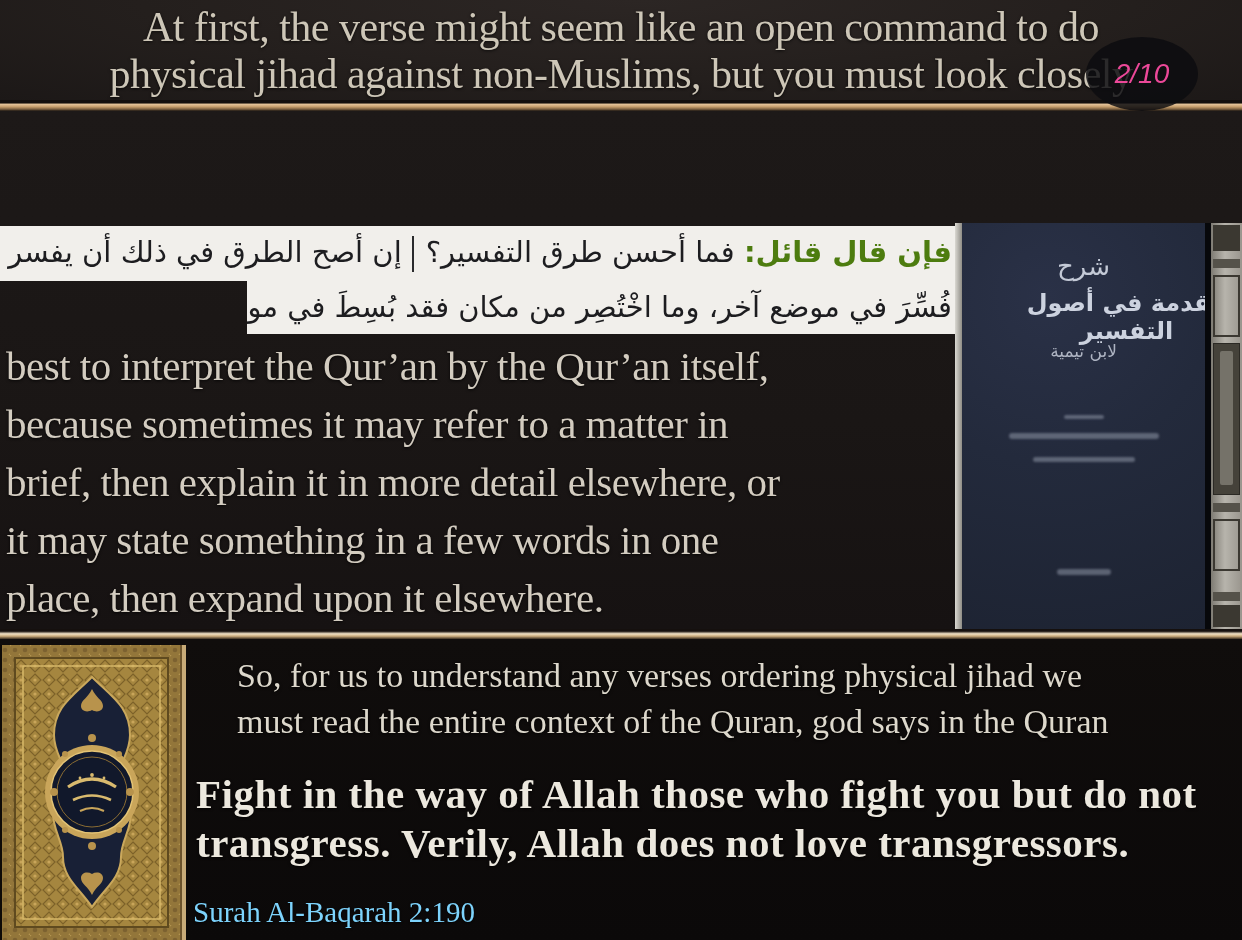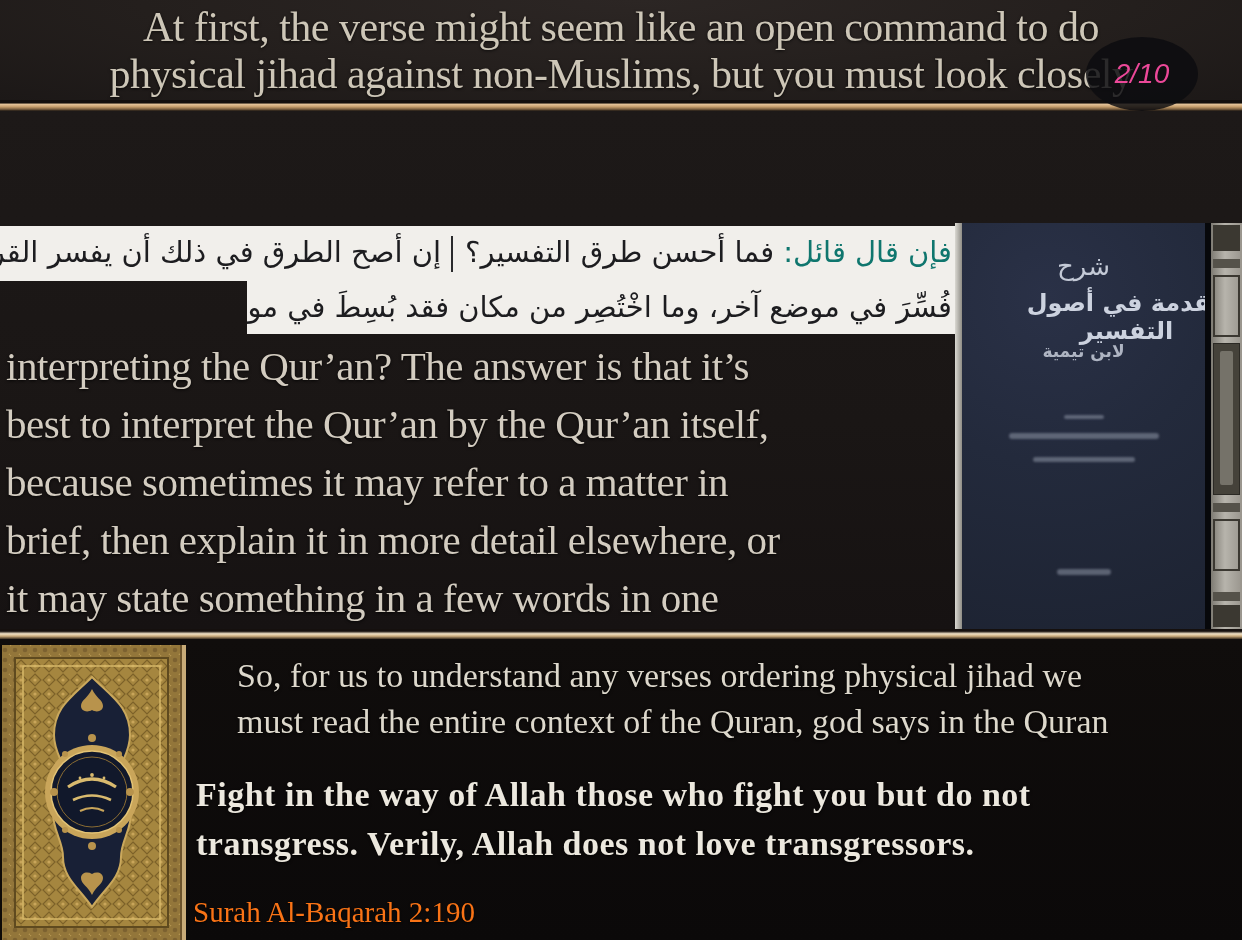--- a/index.html
+++ b/index.html
@@ -31,42 +31,42 @@
   
   #mid-band{position:absolute;left:0;top:111px;width:1242px;height:518px;
     background:linear-gradient(180deg,#1d1918 0%,#1a1615 60%,#161212 100%);}
 
   
   .arabic-strip{position:absolute;background:#f1efeb;direction:rtl;
     font-family:"DejaVu Sans",sans-serif;color:#1d1d20;white-space:nowrap;
     overflow:hidden;font-size:29px;line-height:53px;}
   #arabic1{left:0;top:115px;width:952px;height:55px;padding-right:6px;}
   #arabic2{left:247px;top:170px;width:705px;height:53px;padding-right:10px;}
-  .hl{color:#0f766e;font-weight:normal;}
+  .hl{color:#4d7c0f;font-weight:bold;}
   .sep-bar{display:inline-block;width:2px;height:36px;background:#2a2a2c;
     vertical-align:middle;margin:0 12px 0 10px;}
 
   
   #translation{position:absolute;left:6px;top:226px;width:948px;}
   .tr-line{font-size:41px;line-height:58px;color:#d3ccc0;white-space:nowrap;
     letter-spacing:-0.5px;text-shadow:0 1px 3px rgba(0,0,0,.8);}
 
   
   #book-photo{position:absolute;left:955px;top:112px;width:282px;height:406px;
     background:#0b0c10;}
   #page-edge{position:absolute;left:0;top:0;width:7px;height:100%;
     background:linear-gradient(90deg,#dad8d2,#8f8d86);}
   #front-cover{position:absolute;left:7px;top:0;width:243px;height:100%;
     background:radial-gradient(circle at 35% 18%,#2a3147 0%,#232a3c 45%,#1d2332 100%);
     text-align:center;direction:rtl;font-family:"DejaVu Sans",sans-serif;color:#c3c9d6;}
   #cv-top{position:absolute;left:0;top:28px;width:100%;font-size:26px;}
   #cv-title{position:absolute;left:0;top:66px;width:100%;font-size:24px;
     font-weight:bold;color:#ccd2df;margin-left:43px;}
   #cv-author{position:absolute;left:0;top:118px;width:100%;font-size:17px;
-    color:#aeb4c2;font-weight:bold;}
+    color:#aeb4c2;}
   .cv-blur{position:absolute;left:50%;transform:translateX(-50%);
     background:rgba(190,198,214,.38);border-radius:3px;filter:blur(1px);}
   #cvb1{top:192px;width:40px;height:4px;}
   #cvb2{top:210px;width:150px;height:6px;}
   #cvb3{top:234px;width:102px;height:5px;}
   #cvb4{top:346px;width:54px;height:6px;}
   #spine-gap{position:absolute;left:250px;top:0;width:6px;height:100%;background:#07080b;}
   #spine{position:absolute;left:256px;top:0;width:31px;height:100%;
     background:linear-gradient(90deg,#7e7b73,#b7b4ac 45%,#99958d);}
   .sp{position:absolute;left:2px;width:27px;background:#3b3831;}
@@ -87,23 +87,23 @@
     text-shadow:0 1px 2px rgba(0,0,0,.7);}
 
   
   #bottom-band{position:absolute;left:0;top:639px;width:1242px;height:301px;
     background:linear-gradient(180deg,#100d0c 0%,#0b0909 100%);}
   #quran-photo{position:absolute;left:0;top:645px;width:186px;height:295px;}
   #context-para{position:absolute;left:193px;top:653px;width:1049px;margin-left:44px;}
   .ctx-line{font-size:34px;line-height:46px;color:#ddd8cc;white-space:nowrap;
     text-shadow:0 1px 3px rgba(0,0,0,.8);}
   #verse{position:absolute;left:196px;top:770px;width:1046px;}
-  .verse-line{font-size:34px;line-height:49px;font-weight:bold;color:#ece8de;
+  .verse-line{font-size:41px;line-height:49px;font-weight:bold;color:#ece8de;
     white-space:nowrap;letter-spacing:0.5px;text-shadow:0 1px 3px rgba(0,0,0,.8);}
-  #citation{position:absolute;left:193px;top:896px;font-size:29px;color:#f97316;
+  #citation{position:absolute;left:193px;top:896px;font-size:29px;color:#7dd3fc;
     text-shadow:0 1px 2px rgba(0,0,0,.7);}
 </style>
 </head>
 <body>
 
 <div id="slide">
 
   <div id="top-band">
     <div id="head1" class="head-line">At first, the verse might seem like an open command to do</div>
     <div id="head2" class="head-line">physical jihad against non-Muslims, but you must look closely</div>
@@ -116,21 +116,20 @@
   <div id="divider-top" class="divider"></div>
 
   <div id="mid-band">
 
     <div id="arabic1" class="arabic-strip">
       <span class="hl">فإن قال قائل:</span><span> فما أحسن طرق التفسير؟</span><span class="sep-bar"></span><span>إن أصح الطرق في ذلك أن يفسر القرآن بالقرآن، فما أُجْمِلَ في مكان فإنه قد</span>
     </div>
     <div id="arabic2" class="arabic-strip">فُسِّرَ في موضع آخر، وما اخْتُصِر من مكان فقد بُسِطَ في موضع آخر،</div>
 
     <div id="translation">
-      <div class="tr-line">interpreting the Qur’an? The answer is that it’s</div>
       <div class="tr-line">best to interpret the Qur’an by the Qur’an itself,</div>
       <div class="tr-line">because sometimes it may refer to a matter in</div>
       <div class="tr-line">brief, then explain it in more detail elsewhere, or</div>
       <div class="tr-line">it may state something in a few words in one</div>
       <div class="tr-line">place, then expand upon it elsewhere.</div>
     </div>
 
     <div id="book-photo">
       <div id="page-edge"></div>
       <div id="front-cover">

